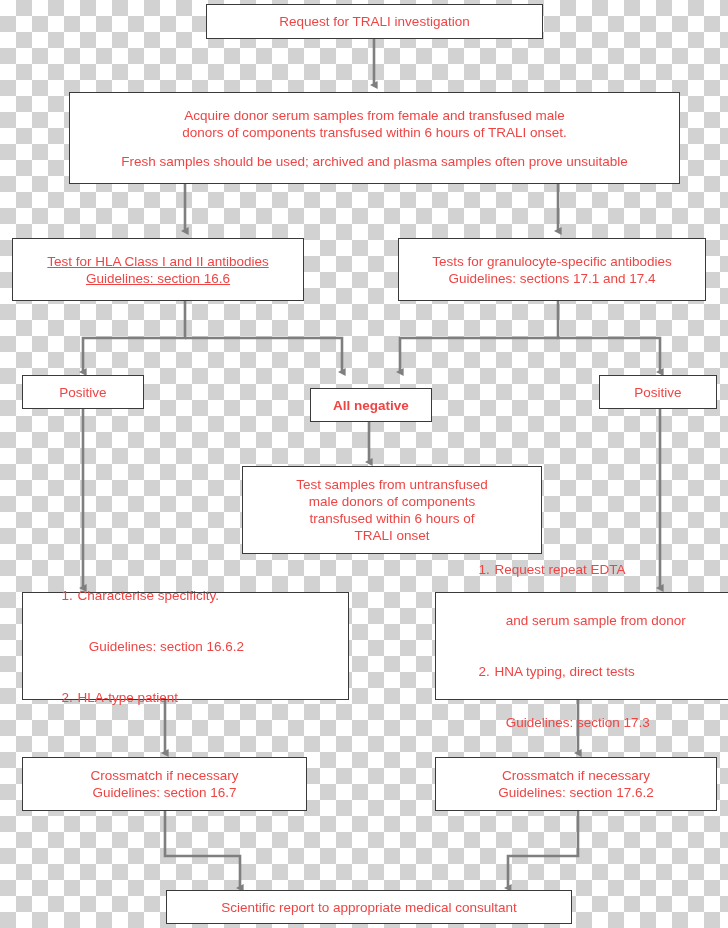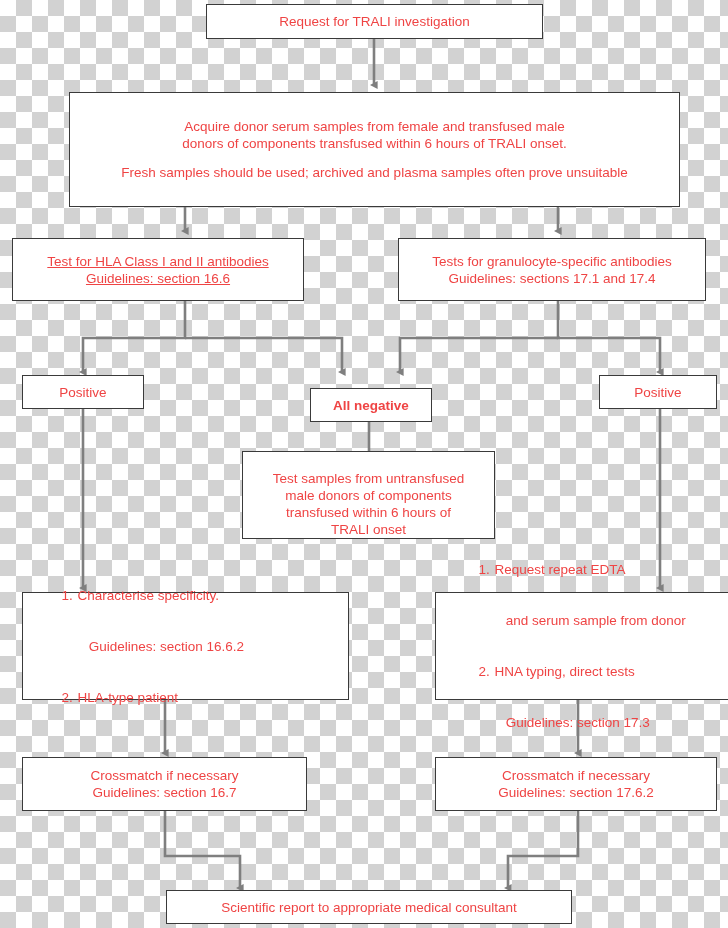--- a/index.html
+++ b/index.html
@@ -109,21 +109,21 @@
       <path d="M165,811 L165,856 L240,856 L240,888" marker-end="url(#arrowhead)"></path>
 
       <path d="M578,811 L578,856 L508,856 L508,888" marker-end="url(#arrowhead)"></path>
     </g>
   </svg>
 
   <div class="node" style="left:206px; top:4px; width:337px; height:35px;">
     <span class="ln">Request for TRALI investigation</span>
   </div>
 
-  <div class="node" style="left:69px; top:92px; width:611px; height:115px;">
+  <div class="node" style="left:69px; top:92px; width:611px; height:92px;">
     <span class="para">
       <span class="ln">Acquire donor serum samples from female and transfused male</span>
       <span class="ln">donors of components transfused within 6 hours of TRALI onset.</span>
     </span>
     <span class="spacer"></span>
     <span class="para">
       <span class="ln">Fresh samples should be used; archived and plasma samples often prove unsuitable</span>
     </span>
   </div>
 
@@ -142,21 +142,21 @@
   </div>
 
   <div class="node" style="left:310px; top:388px; width:122px; height:34px;font-weight:bold;">
     <span class="ln">All negative</span>
   </div>
 
   <div class="node" style="left:599px; top:375px; width:118px; height:34px;">
     <span class="ln">Positive</span>
   </div>
 
-  <div class="node" style="left:242px; top:451px; width:253px; height:88px;justify-content:flex-end;">
+  <div class="node" style="left:242px; top:466px; width:300px; height:88px;">
     <span class="ln">Test samples from untransfused</span>
     <span class="ln">male donors of components</span>
     <span class="ln">transfused within 6 hours of</span>
     <span class="ln">TRALI onset</span>
   </div>
 
   <div class="node left-align" style="left:22px; top:592px; width:327px; height:108px; padding-left:16px;">
     <span class="list-item">
       <span class="num">1.</span><span>Characterise specificity.</span>
     </span>

